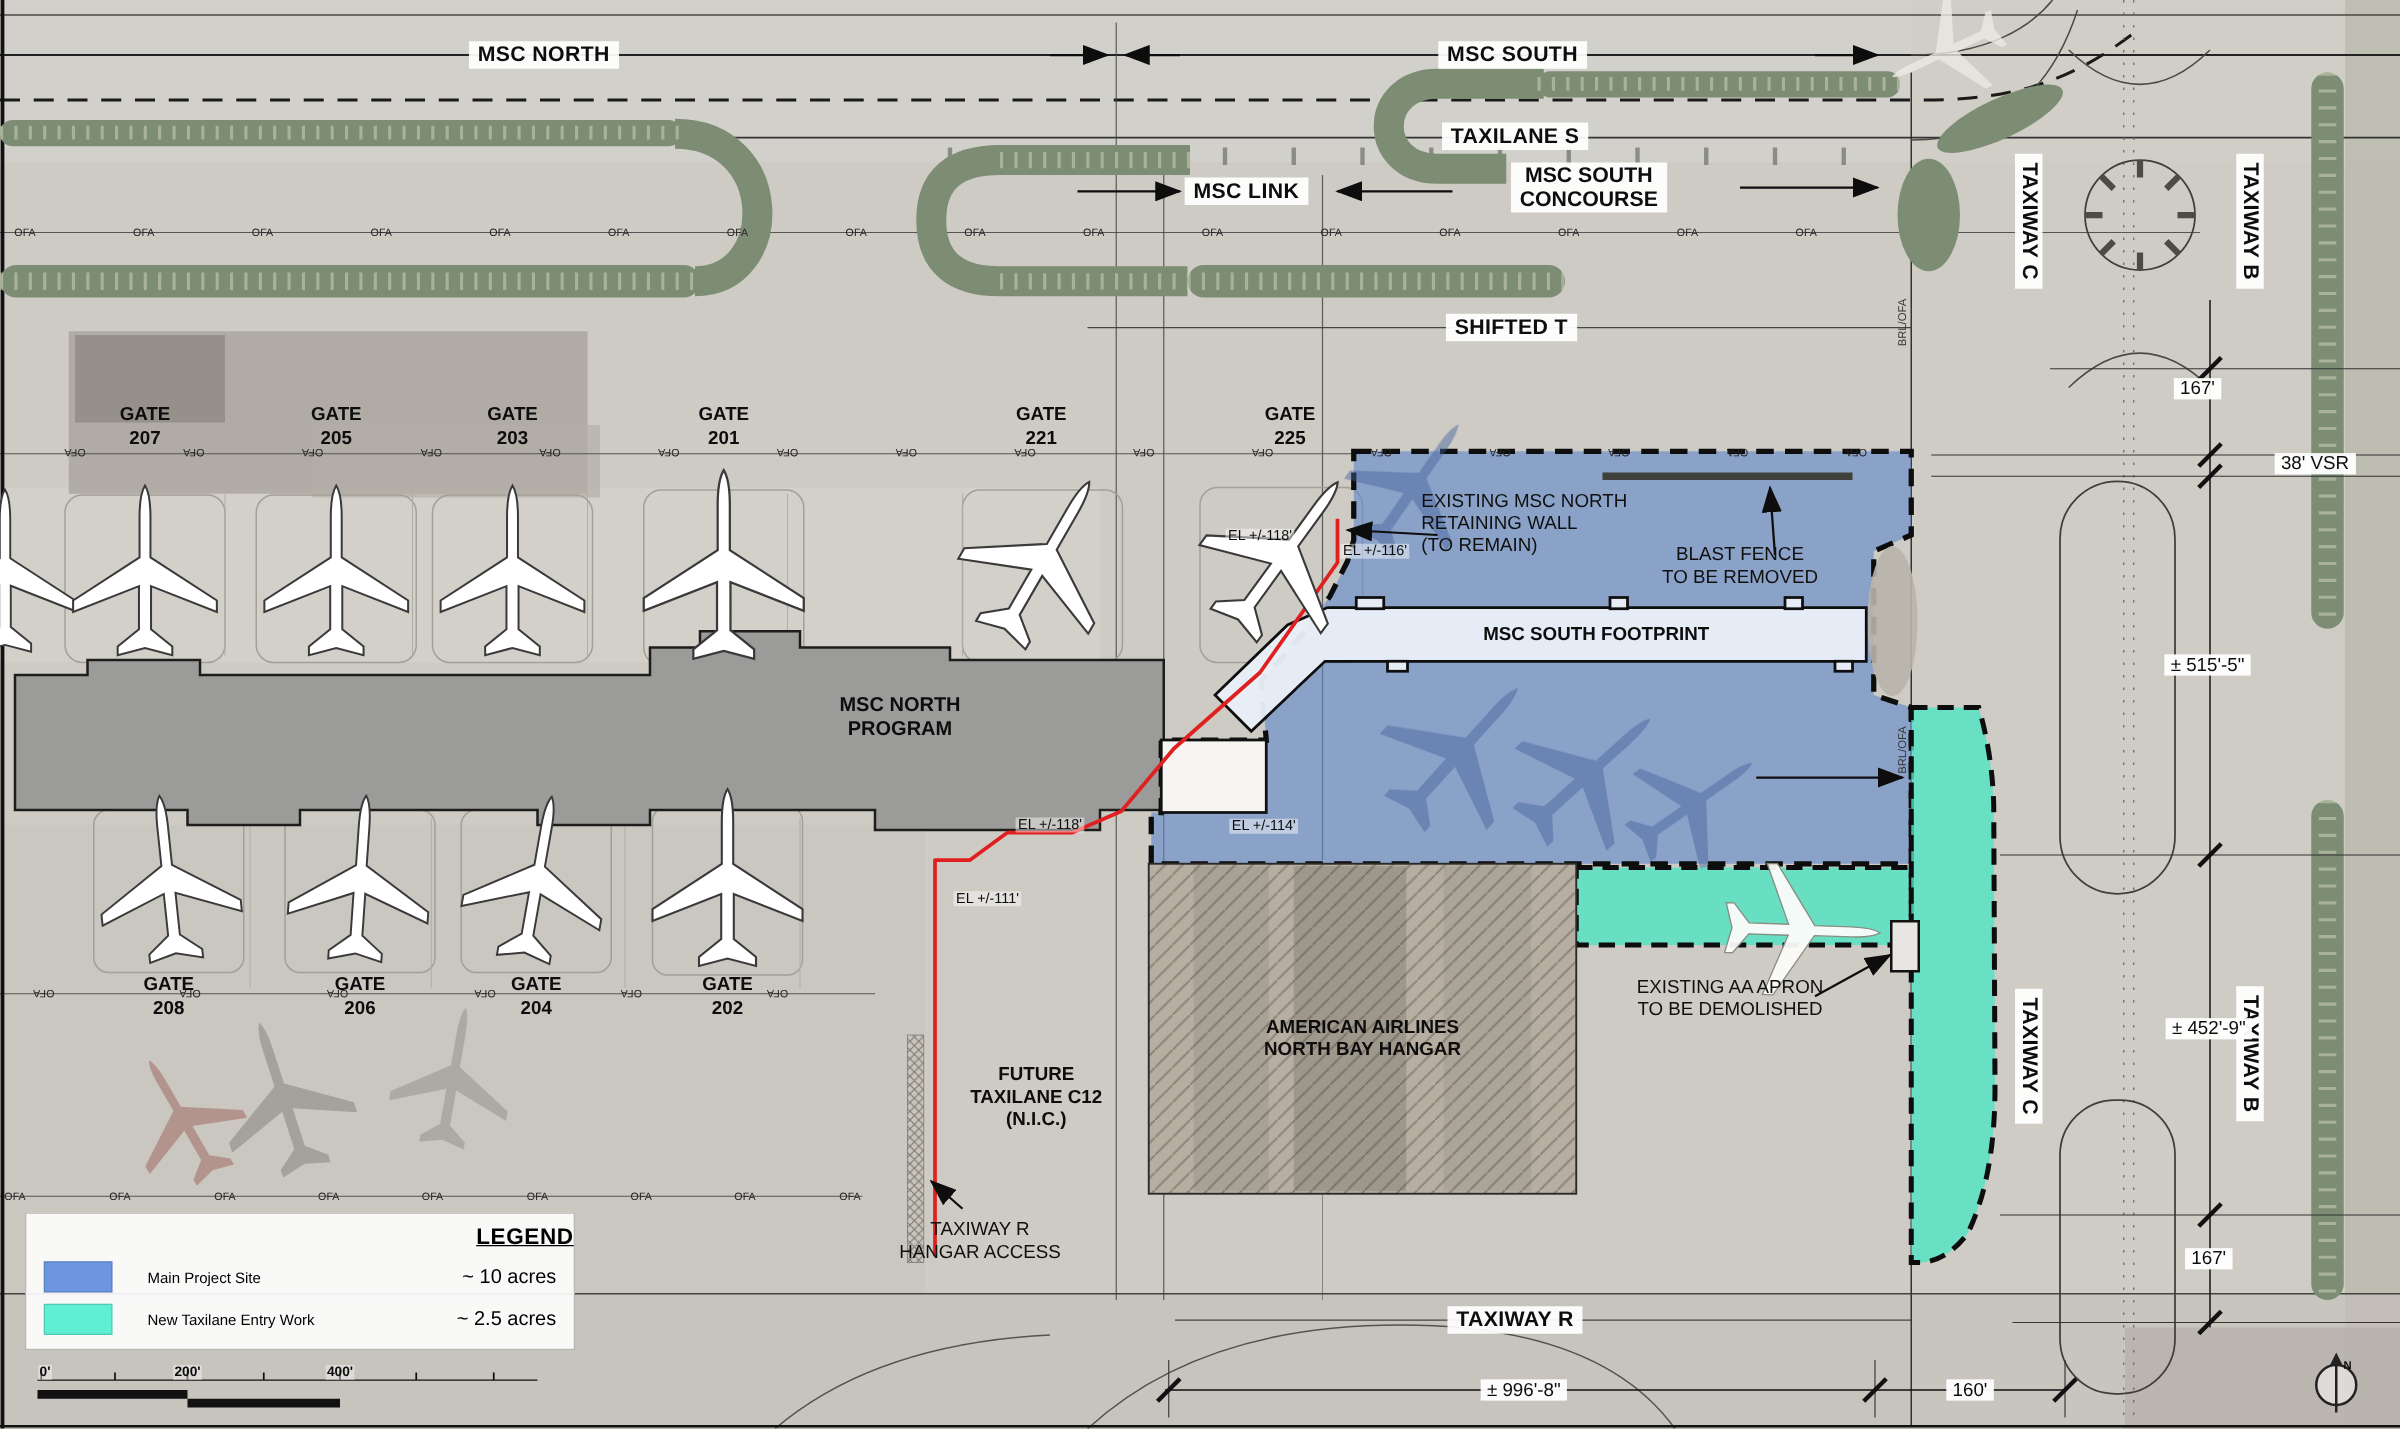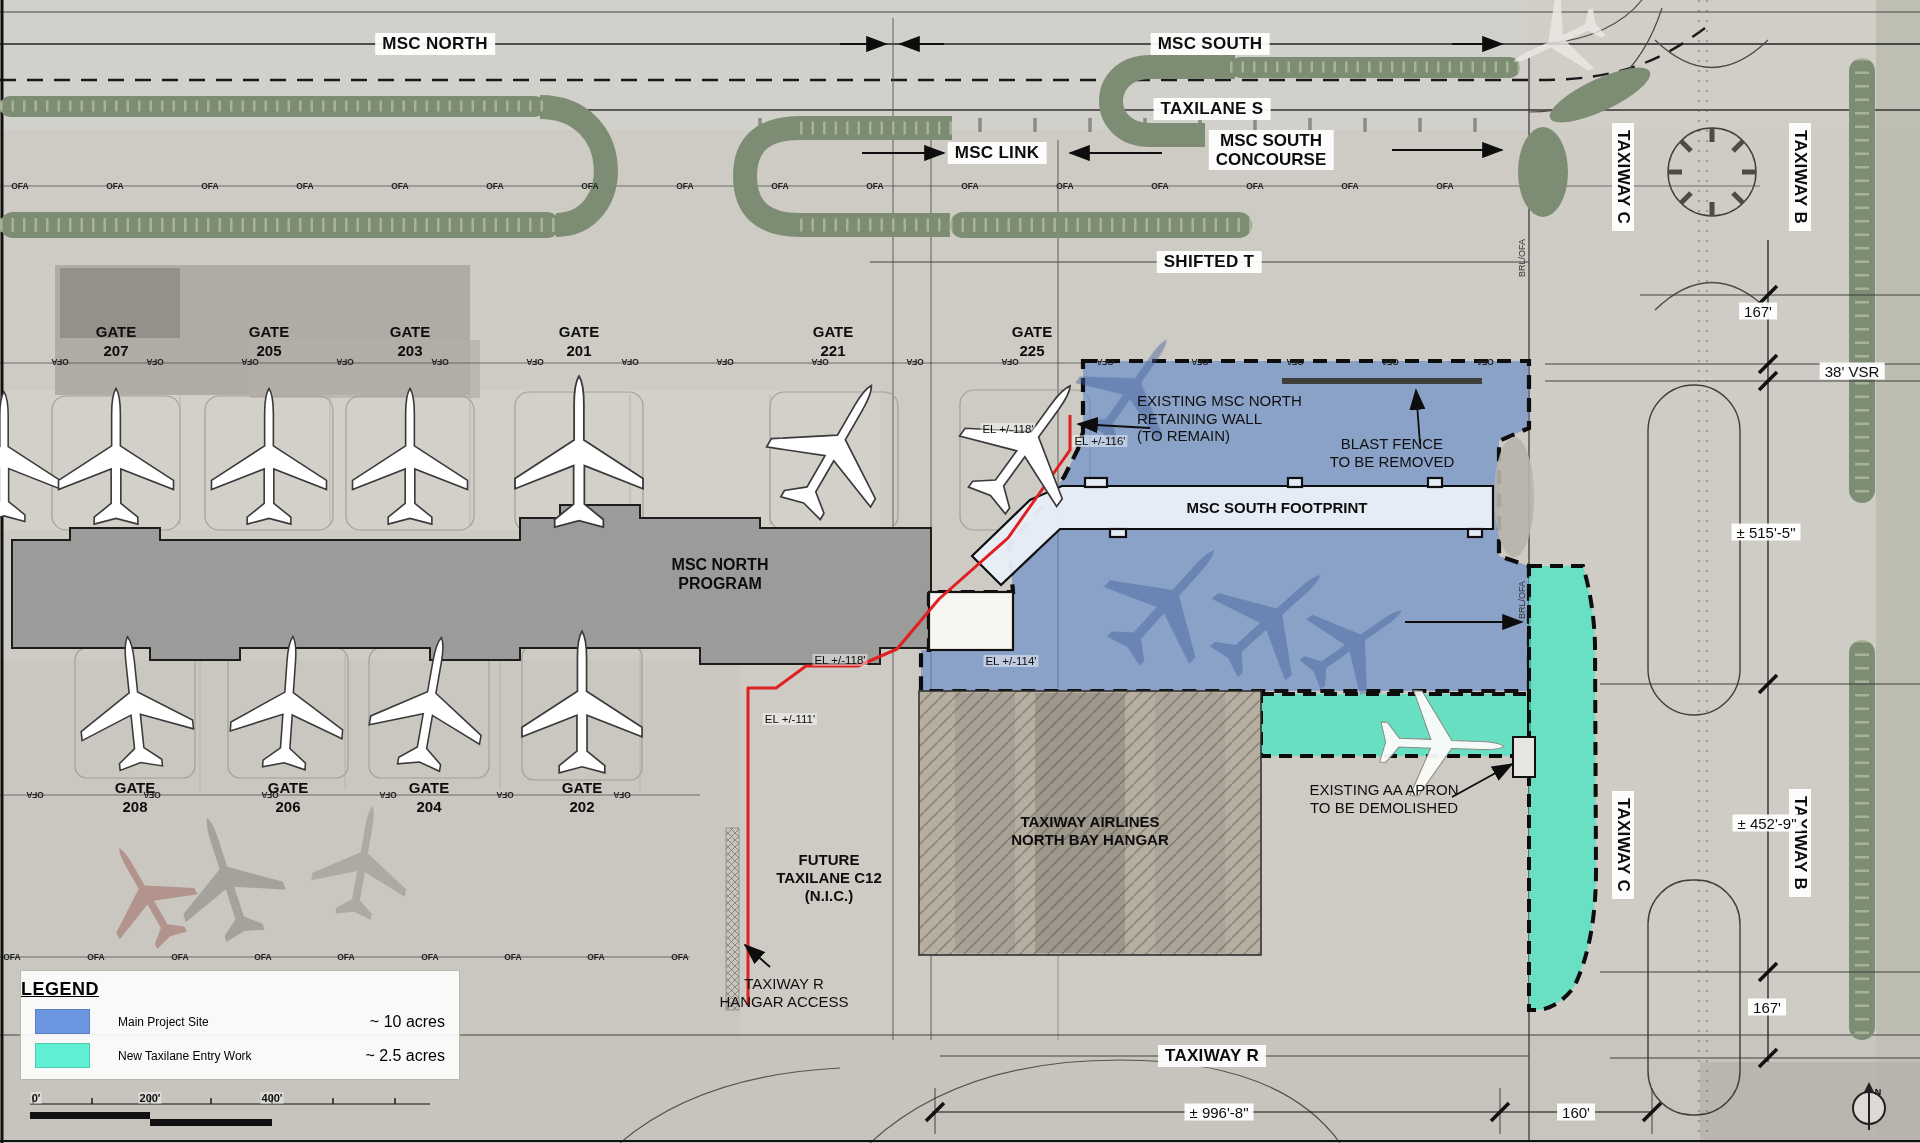--- a/index.html
+++ b/index.html
@@ -12,27 +12,27 @@
   .box2{background:rgba(255,255,255,.93);padding:1px 7px;font-weight:bold;font-size:17px;
         text-align:center;line-height:1.12;}
   .vert{transform:translate(-50%,-50%) rotate(90deg);}
   .gate{font-weight:bold;font-size:15px;text-align:center;line-height:1.25;}
   .plainb{font-weight:bold;font-size:15px;text-align:center;line-height:1.2;}
   .ann{font-size:15px;font-weight:400;line-height:1.18;color:#101010;}
   .la{transform:translate(0,-50%);text-align:left;}
   .ctr{text-align:center;}
   .dim{background:rgba(255,255,255,.95);font-size:15px;font-weight:400;padding:0 5px;}
   .el{font-size:11.5px;font-weight:400;background:rgba(255,255,255,.45);padding:0 2px;}
-  .ofa{position:absolute;font-size:8.5px;color:#222;transform:translate(-50%,-50%);z-index:4;font-weight:bold;}
+  .ofa{position:absolute;font-size:8.5px;color:#222;transform:translate(-50%,-50%);z-index:4;}
   .ofa.flip{transform:translate(-50%,-50%) rotate(180deg);}
   .vsmall{font-size:9px;color:#333;background:none;font-weight:400;}
   .vertccw{transform:translate(-50%,-50%) rotate(-90deg);}
   #legend{position:absolute;left:20px;top:970px;width:438px;height:108px;z-index:6;
           background:rgba(253,253,253,.92);border:1px solid #b9b7b2;}
-  #legend .title{font-weight:bold;font-size:18px;text-decoration:underline;text-align:left;
+  #legend .title{font-weight:bold;font-size:18px;text-decoration:underline;text-align:right;
                  margin-top:8px;letter-spacing:.5px;}
   .lrow{display:flex;align-items:center;margin:9px 14px 0 14px;}
   .sw{width:53px;height:23px;margin-right:28px;flex:none;border:1px solid rgba(0,0,0,.15);}
   .lrow .name{font-size:12px;flex:1;}
   .lrow .area{font-size:16px;margin-left:20px;}
   .scl{font-size:11px;font-weight:bold;background:rgba(255,255,255,.4);padding:0 1px;}
 </style>
 </head>
 <body>
 
@@ -338,21 +338,21 @@
       <div>GATE</div>
       <div>202</div>
     </div>
 
 <div class="L plainb" style="left:720px;top:574px;font-size:16px">
   <div>MSC NORTH</div>
       <div>PROGRAM</div>
 </div>
 <div class="L plainb" style="left:1277px;top:508px;font-size:15px">MSC SOUTH FOOTPRINT</div>
 <div class="L plainb" style="left:1090px;top:831px">
-  <div>TAXIWAY AIRLINES</div>
+  <div>AMERICAN AIRLINES</div>
       <div>NORTH BAY HANGAR</div>
 </div>
 
 <div class="L ann la" style="left:1137px;top:419px">
   <div>EXISTING MSC NORTH</div>
   <div>RETAINING WALL</div>
   <div>(TO REMAIN)</div>
 </div>
 <div class="L ann ctr" style="left:1392px;top:453px">
   <div>BLAST FENCE</div>

